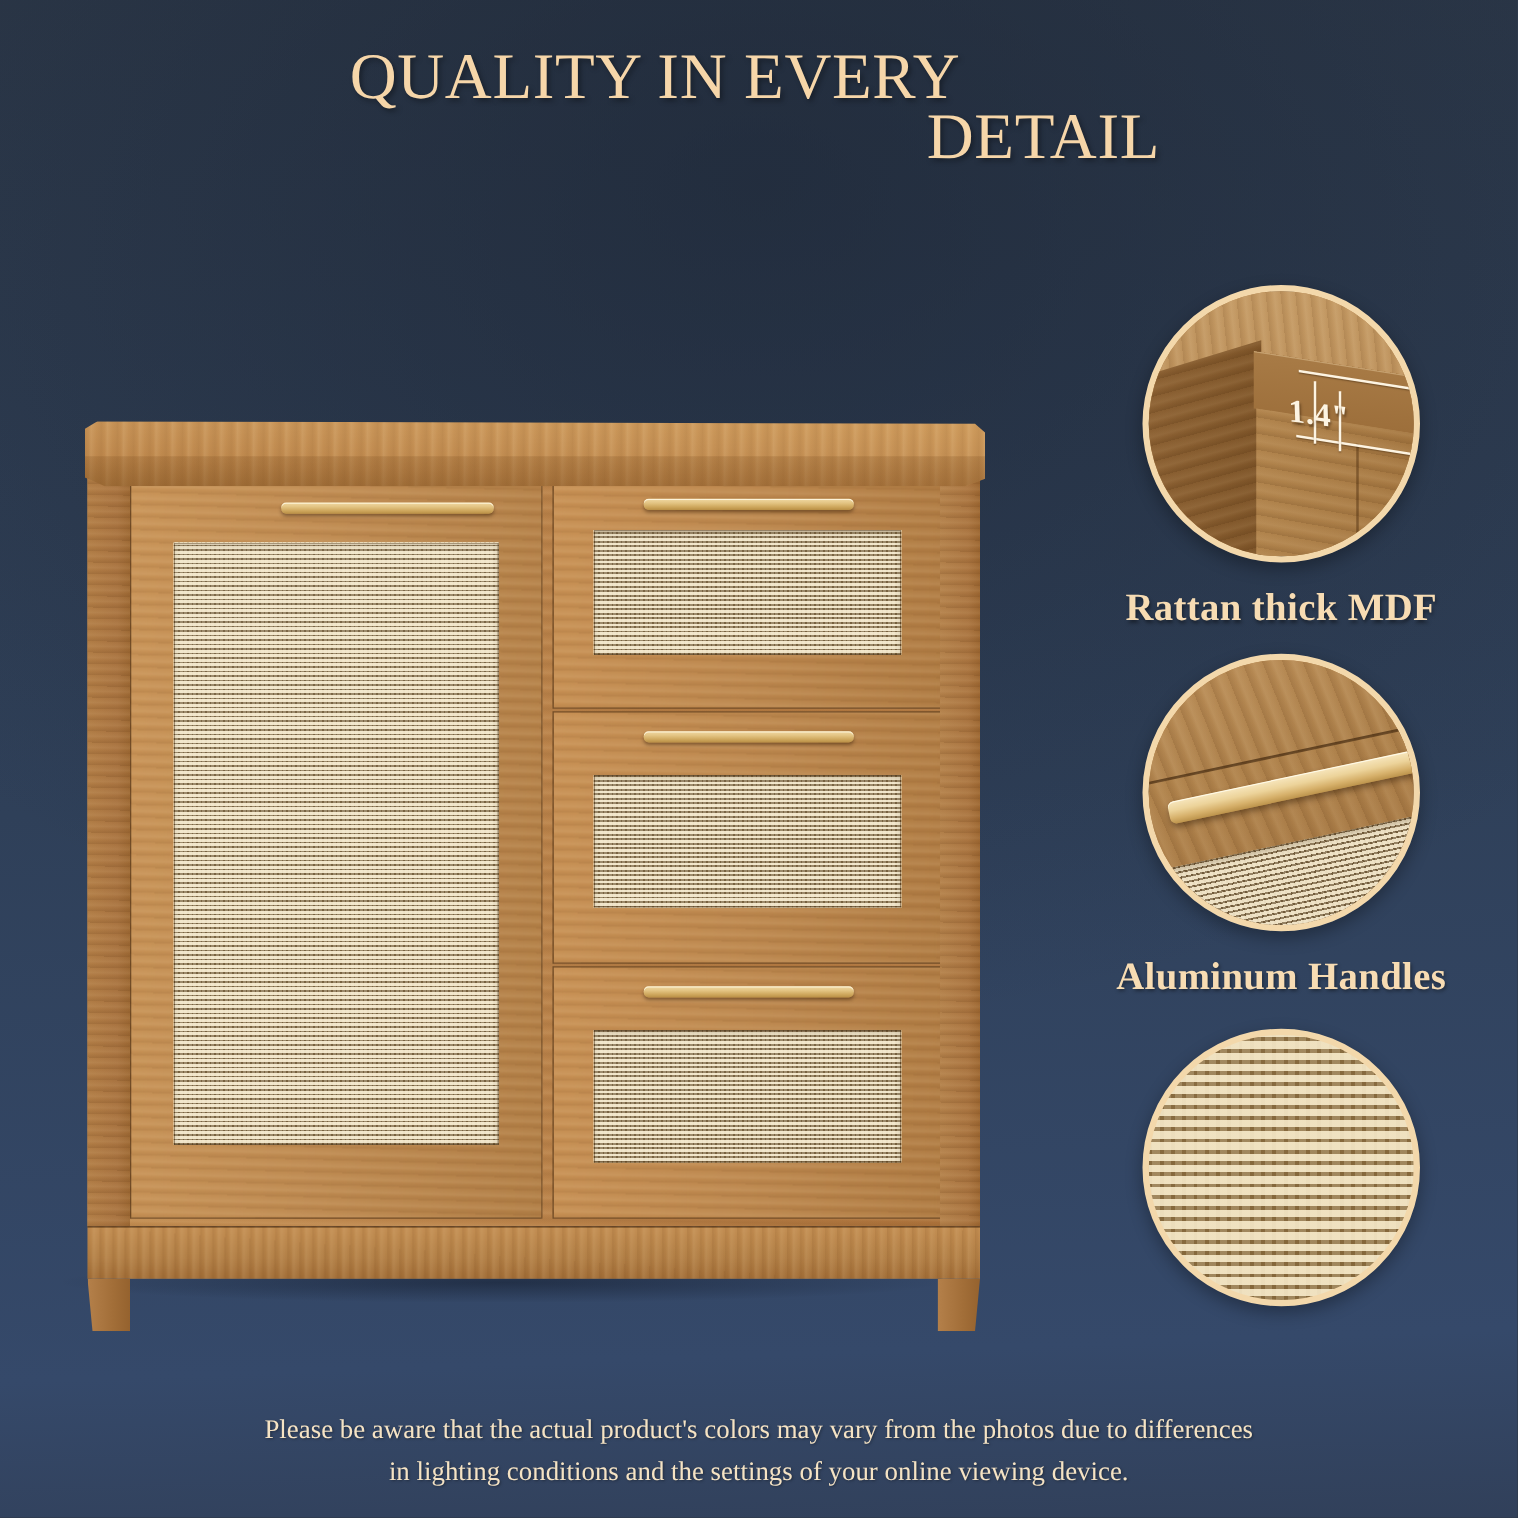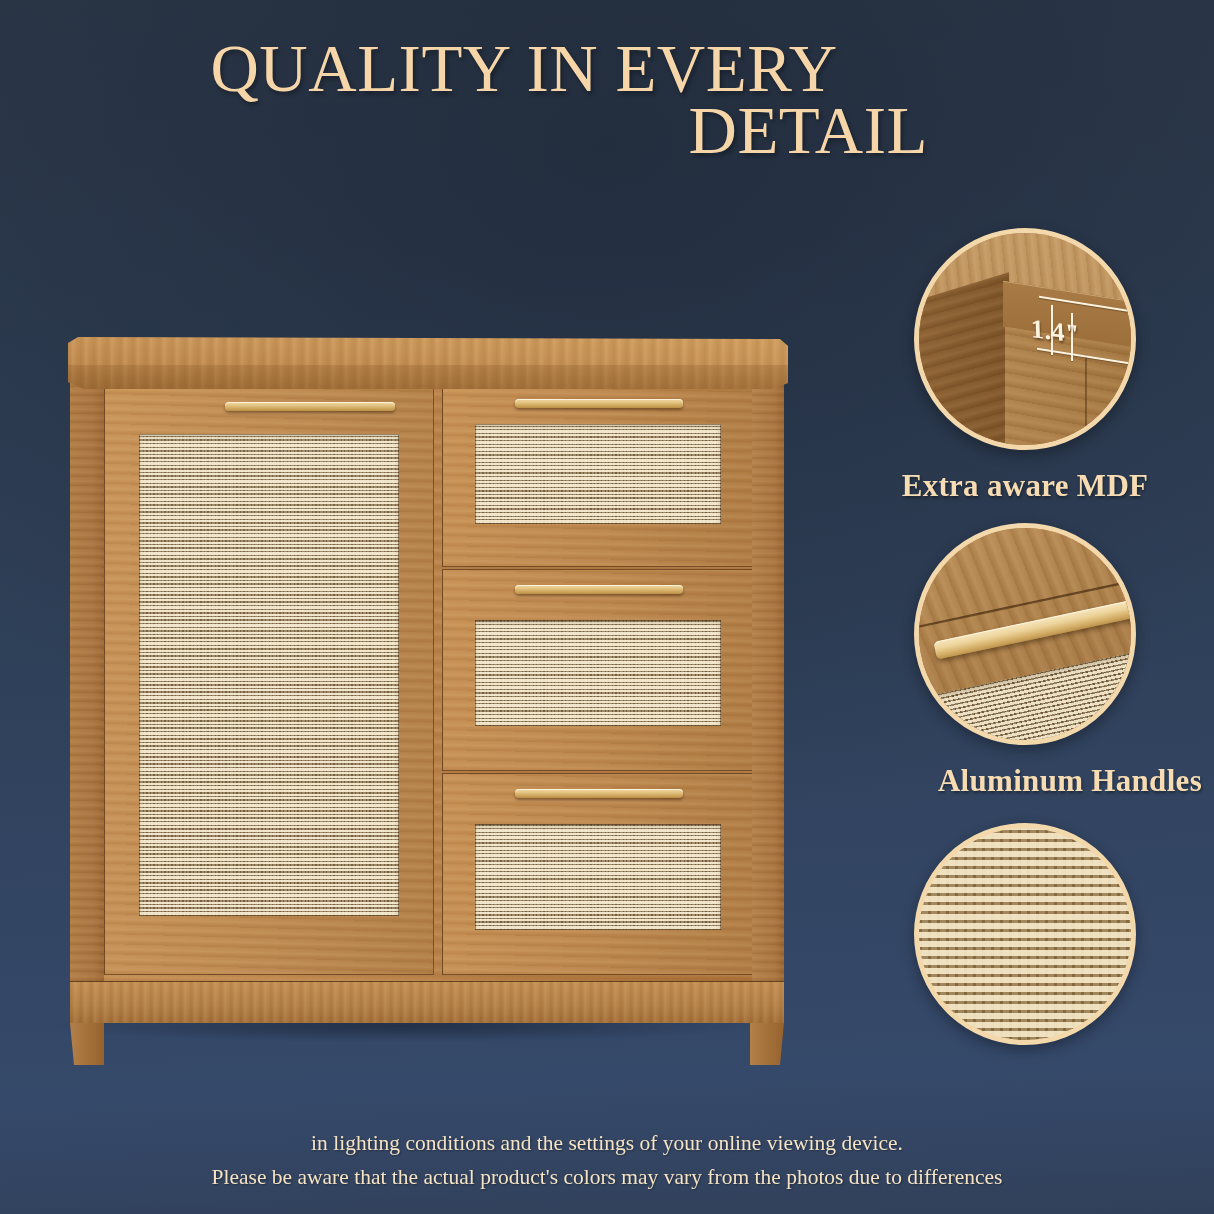--- a/index.html
+++ b/index.html
@@ -28,21 +28,21 @@
 
   
   #title {
     position: absolute;
     left: 0;
     top: 38px;
     width: 1048px;
     text-align: center;
     color: #f6d6a9;
     font-family: "Liberation Serif", "DejaVu Serif", serif;
-    font-size: 67px;
+    font-size: 52px;
     line-height: 0.92;
     letter-spacing: 0.5px;
     text-shadow: 2px 3px 4px rgba(0,0,0,0.35);
     padding: 0 120px;
   }
   #title .l1 { display: block; }
   #title .l2 { display: block; text-align: right; }
 
   
   #product-area {
@@ -242,21 +242,21 @@
   }
 
   
   .feature {
     position: absolute;
     width: 354px;
     left: 848px;
     text-align: center;
   }
   .feature.f1 { top: 228px; }
-  .feature.f2 { top: 523px; text-align: right; }
+  .feature.f2 { top: 523px; }
   .feature.f3 { top: 823px; }
 
   .circle {
     position: relative;
     width: 222px; height: 222px;
     margin: 0 auto;
     border-radius: 50%;
     border: 5px solid #f3d8ab;
     overflow: hidden;
     box-shadow: 0 5px 14px rgba(0,0,0,0.32);
@@ -473,36 +473,36 @@
       <div class="left-face"></div>
       <div class="edge-face"></div>
       <div class="front-face"></div>
       <div class="seam"></div>
       <div class="dim-line h-top"></div>
       <div class="dim-line h-bot"></div>
       <div class="dim-line v-l"></div>
       <div class="dim-line v-r"></div>
       <div class="dim-text">1.4"</div>
     </div>
-    <div class="feat-label">Extra aware MDF</div>
+    <div class="feat-label">Rattan thick MDF</div>
   </div>
 
   <div class="feature f2">
     <div class="circle c-handle">
       <div class="board-top"></div>
       <div class="gap"></div>
       <div class="board-bot"></div>
       <div class="bar"></div>
       <div class="weave"></div>
     </div>
     <div class="feat-label">Aluminum Handles</div>
   </div>
 
   <div class="feature f3">
     <div class="circle c-rattan"></div>
   </div>
 
   <div id="disclaimer">
+    <span>Please be aware that the actual product's colors may vary from the photos due to differences</span>
     <span>in lighting conditions and the settings of your online viewing device.</span>
-    <span>Please be aware that the actual product's colors may vary from the photos due to differences</span>
   </div>
 
 </div>
 
 </body></html>

